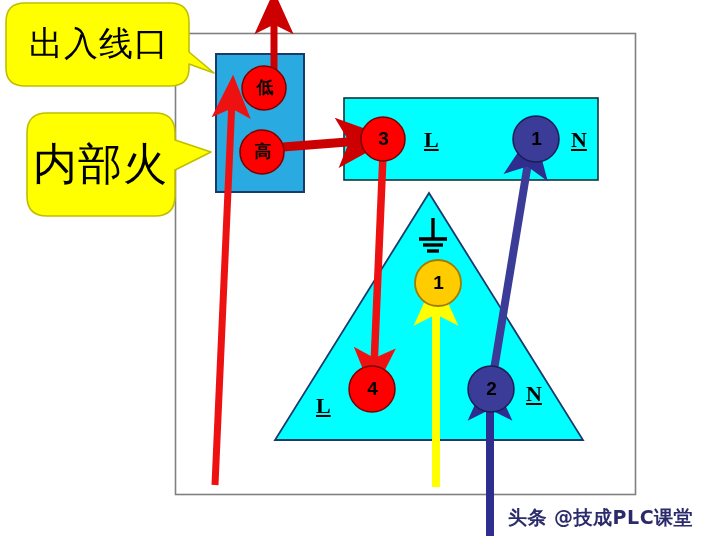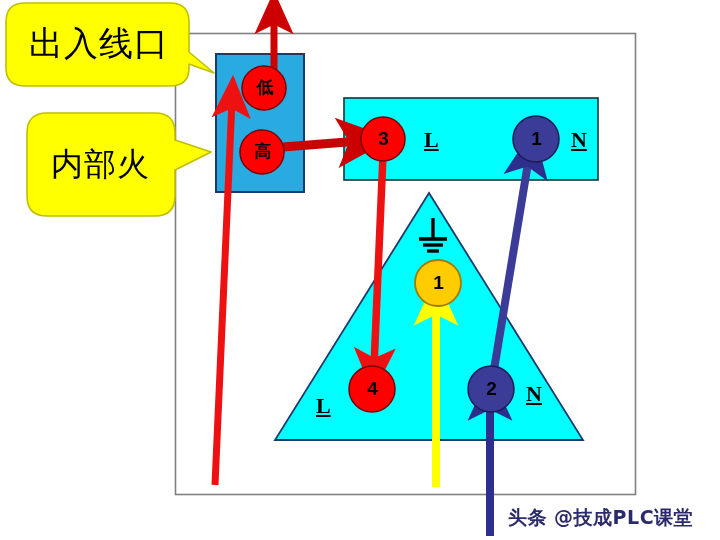--- a/index.html
+++ b/index.html
@@ -33,21 +33,21 @@
     line-height: 1.08;
     pointer-events: none;
   }
   #callout1-text {
     left: 10px; top: 4px; width: 178px; height: 78px;
     font-size: 34px;
     letter-spacing: 1px;
   }
   #callout2-text {
     left: 28px; top: 118px; width: 145px; height: 92px;
-    font-size: 32px;
+    font-size: 44px;
     letter-spacing: 1px;
   }
   .node-label {
     position: absolute;
     color: #000000;
     font-weight: 700;
     text-align: center;
     pointer-events: none;
     line-height: 1;
   }

